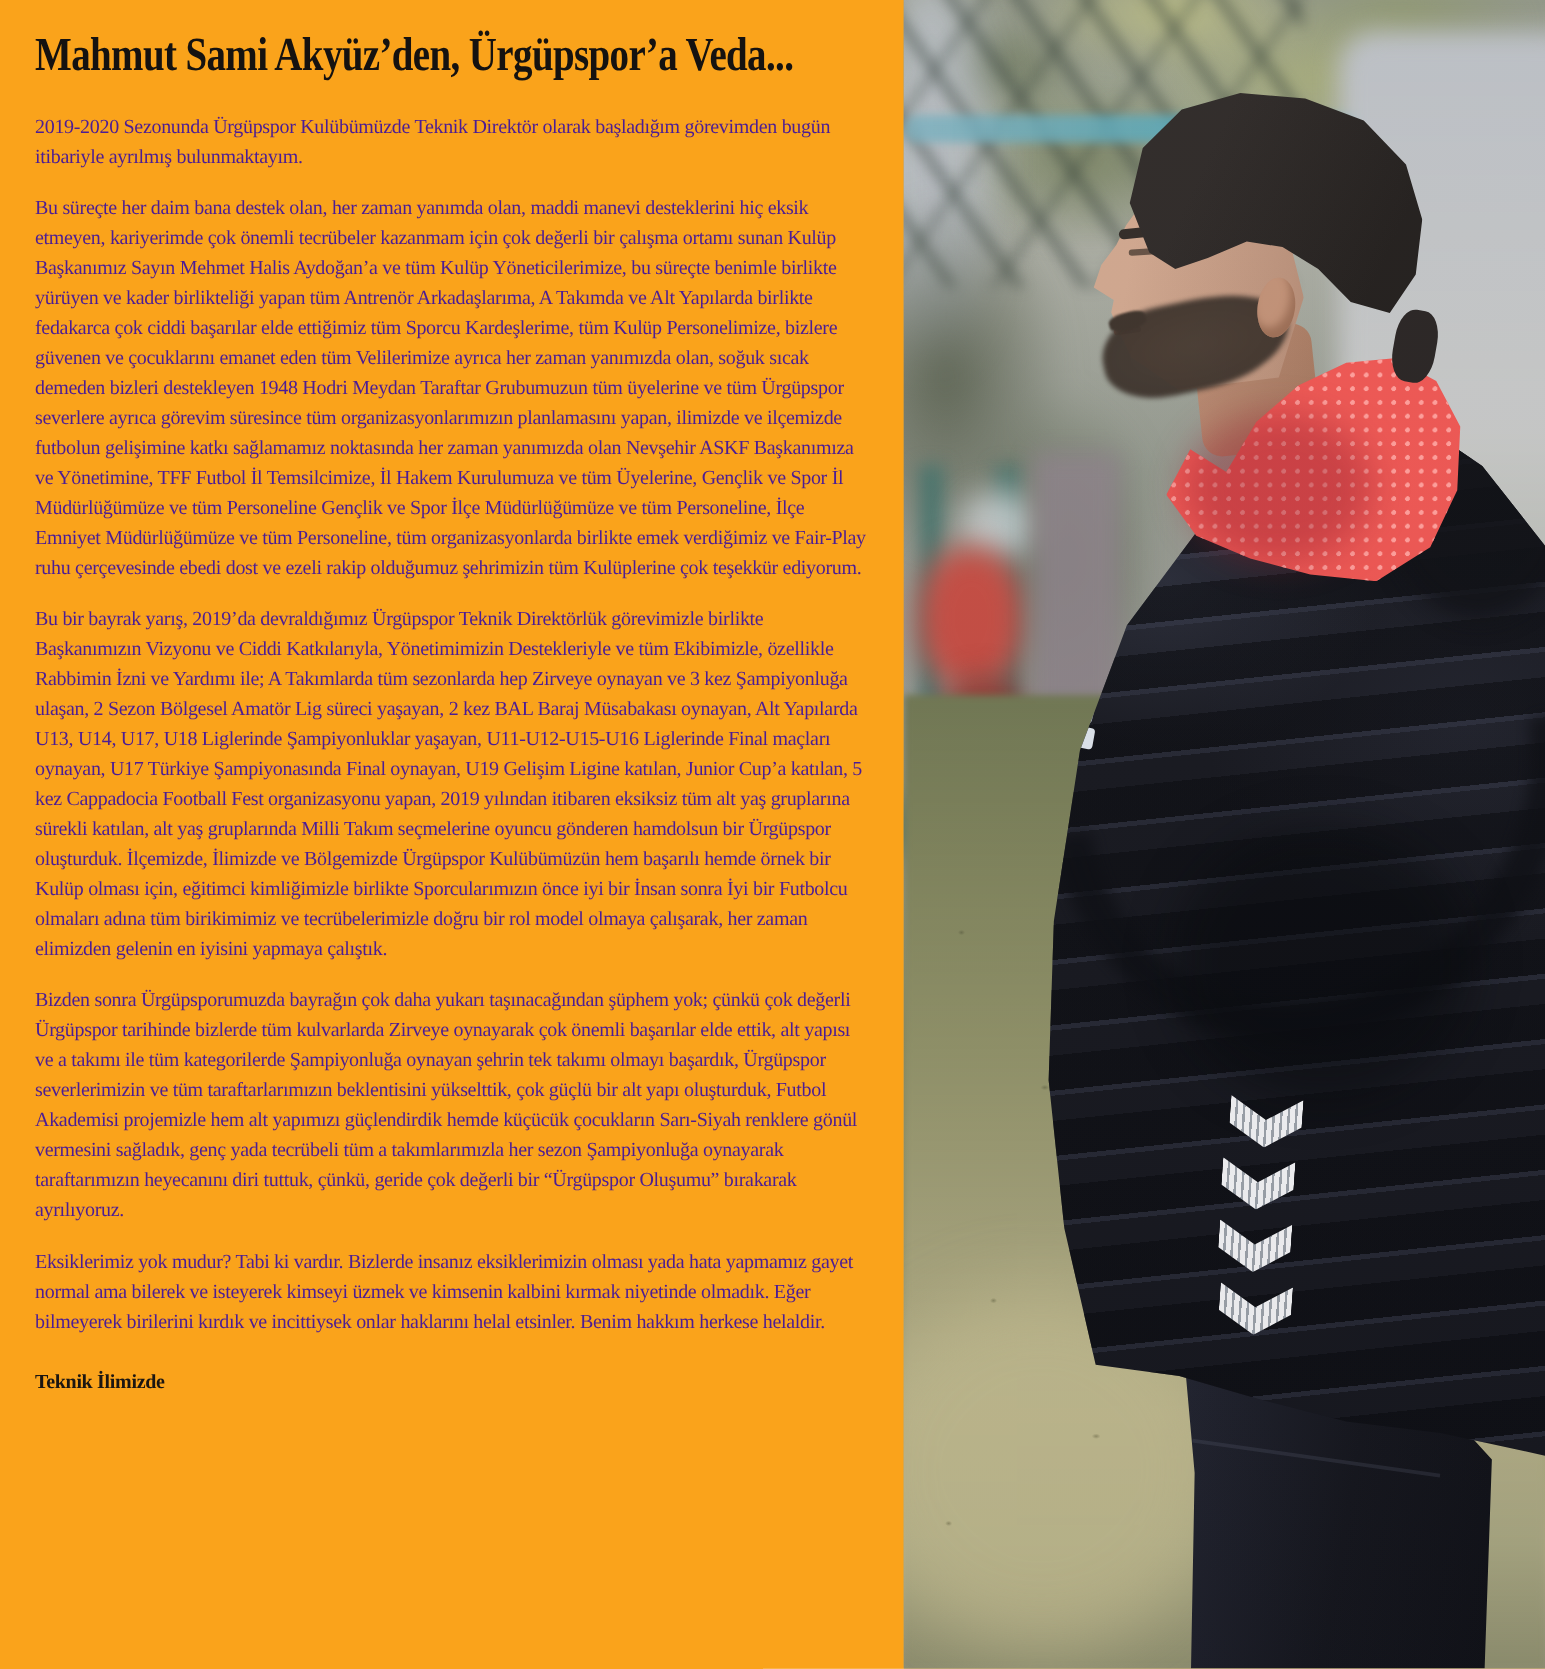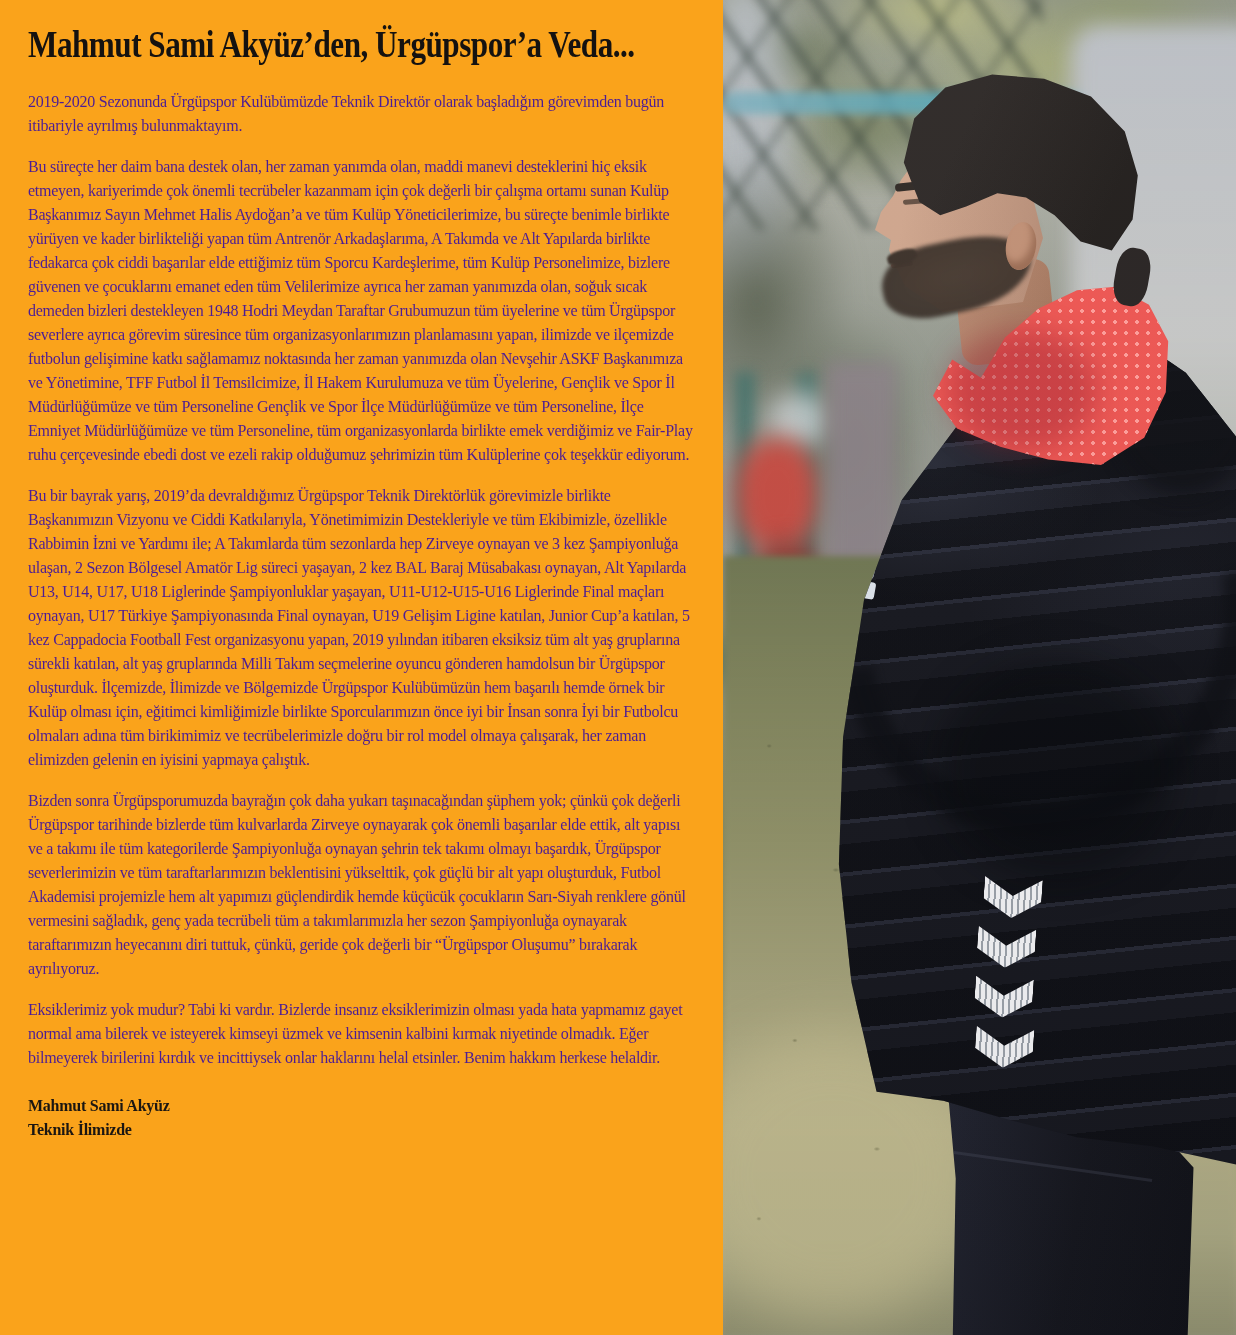--- a/index.html
+++ b/index.html
@@ -236,21 +236,20 @@
 <div class="page">
 
   <div class="text-col">
     <h1>Mahmut Sami Akyüz’den, Ürgüpspor’a Veda...</h1>
     <p>2019-2020 Sezonunda Ürgüpspor Kulübümüzde Teknik Direktör olarak başladığım görevimden bugün itibariyle ayrılmış bulunmaktayım.</p>
     <p>Bu süreçte her daim bana destek olan, her zaman yanımda olan, maddi manevi desteklerini hiç eksik etmeyen, kariyerimde çok önemli tecrübeler kazanmam için çok değerli bir çalışma ortamı sunan Kulüp Başkanımız Sayın Mehmet Halis Aydoğan’a ve tüm Kulüp Yöneticilerimize, bu süreçte benimle birlikte yürüyen ve kader birlikteliği yapan tüm Antrenör Arkadaşlarıma, A Takımda ve Alt Yapılarda birlikte fedakarca çok ciddi başarılar elde ettiğimiz tüm Sporcu Kardeşlerime, tüm Kulüp Personelimize, bizlere güvenen ve çocuklarını emanet eden tüm Velilerimize ayrıca her zaman yanımızda olan, soğuk sıcak demeden bizleri destekleyen 1948 Hodri Meydan Taraftar Grubumuzun tüm üyelerine ve tüm Ürgüpspor severlere ayrıca görevim süresince tüm organizasyonlarımızın planlamasını yapan, ilimizde ve ilçemizde futbolun gelişimine katkı sağlamamız noktasında her zaman yanımızda olan Nevşehir ASKF Başkanımıza ve Yönetimine, TFF Futbol İl Temsilcimize, İl Hakem Kurulumuza ve tüm Üyelerine, Gençlik ve Spor İl Müdürlüğümüze ve tüm Personeline Gençlik ve Spor İlçe Müdürlüğümüze ve tüm Personeline, İlçe Emniyet Müdürlüğümüze ve tüm Personeline, tüm organizasyonlarda birlikte emek verdiğimiz ve Fair-Play ruhu çerçevesinde ebedi dost ve ezeli rakip olduğumuz şehrimizin tüm Kulüplerine çok teşekkür ediyorum.</p>
     <p>Bu bir bayrak yarış, 2019’da devraldığımız Ürgüpspor Teknik Direktörlük görevimizle birlikte Başkanımızın Vizyonu ve Ciddi Katkılarıyla, Yönetimimizin Destekleriyle ve tüm Ekibimizle, özellikle Rabbimin İzni ve Yardımı ile; A Takımlarda tüm sezonlarda hep Zirveye oynayan ve 3 kez Şampiyonluğa ulaşan, 2 Sezon Bölgesel Amatör Lig süreci yaşayan, 2 kez BAL Baraj Müsabakası oynayan, Alt Yapılarda U13, U14, U17, U18 Liglerinde Şampiyonluklar yaşayan, U11-U12-U15-U16 Liglerinde Final maçları oynayan, U17 Türkiye Şampiyonasında Final oynayan, U19 Gelişim Ligine katılan, Junior Cup’a katılan, 5 kez Cappadocia Football Fest organizasyonu yapan, 2019 yılından itibaren eksiksiz tüm alt yaş gruplarına sürekli katılan, alt yaş gruplarında Milli Takım seçmelerine oyuncu gönderen hamdolsun bir Ürgüpspor oluşturduk. İlçemizde, İlimizde ve Bölgemizde Ürgüpspor Kulübümüzün hem başarılı hemde örnek bir Kulüp olması için, eğitimci kimliğimizle birlikte Sporcularımızın önce iyi bir İnsan sonra İyi bir Futbolcu olmaları adına tüm birikimimiz ve tecrübelerimizle doğru bir rol model olmaya çalışarak, her zaman elimizden gelenin en iyisini yapmaya çalıştık.</p>
     <p>Bizden sonra Ürgüpsporumuzda bayrağın çok daha yukarı taşınacağından şüphem yok; çünkü çok değerli Ürgüpspor tarihinde bizlerde tüm kulvarlarda Zirveye oynayarak çok önemli başarılar elde ettik, alt yapısı ve a takımı ile tüm kategorilerde Şampiyonluğa oynayan şehrin tek takımı olmayı başardık, Ürgüpspor severlerimizin ve tüm taraftarlarımızın beklentisini yükselttik, çok güçlü bir alt yapı oluşturduk, Futbol Akademisi projemizle hem alt yapımızı güçlendirdik hemde küçücük çocukların Sarı-Siyah renklere gönül vermesini sağladık, genç yada tecrübeli tüm a takımlarımızla her sezon Şampiyonluğa oynayarak taraftarımızın heyecanını diri tuttuk, çünkü, geride çok değerli bir “Ürgüpspor Oluşumu” bırakarak ayrılıyoruz.</p>
     <p>Eksiklerimiz yok mudur?  Tabi ki vardır. Bizlerde insanız eksiklerimizin olması yada hata yapmamız gayet normal ama bilerek ve isteyerek kimseyi üzmek ve kimsenin kalbini kırmak niyetinde olmadık. Eğer bilmeyerek birilerini kırdık ve incittiysek onlar haklarını helal etsinler. Benim hakkım herkese helaldir.</p>
     <div class="signature">
-      <div>Mahmut Sami Akyüz</div>
       <div>Teknik İlimizde</div>
     </div>
   </div>
 
   <div class="photo">
     <div class="bg-base"></div>
     <div class="foliage-top"></div>
     <div class="sky-patch"></div>
     <div class="fence-lines"></div>
     <div class="teal-rail"></div>

